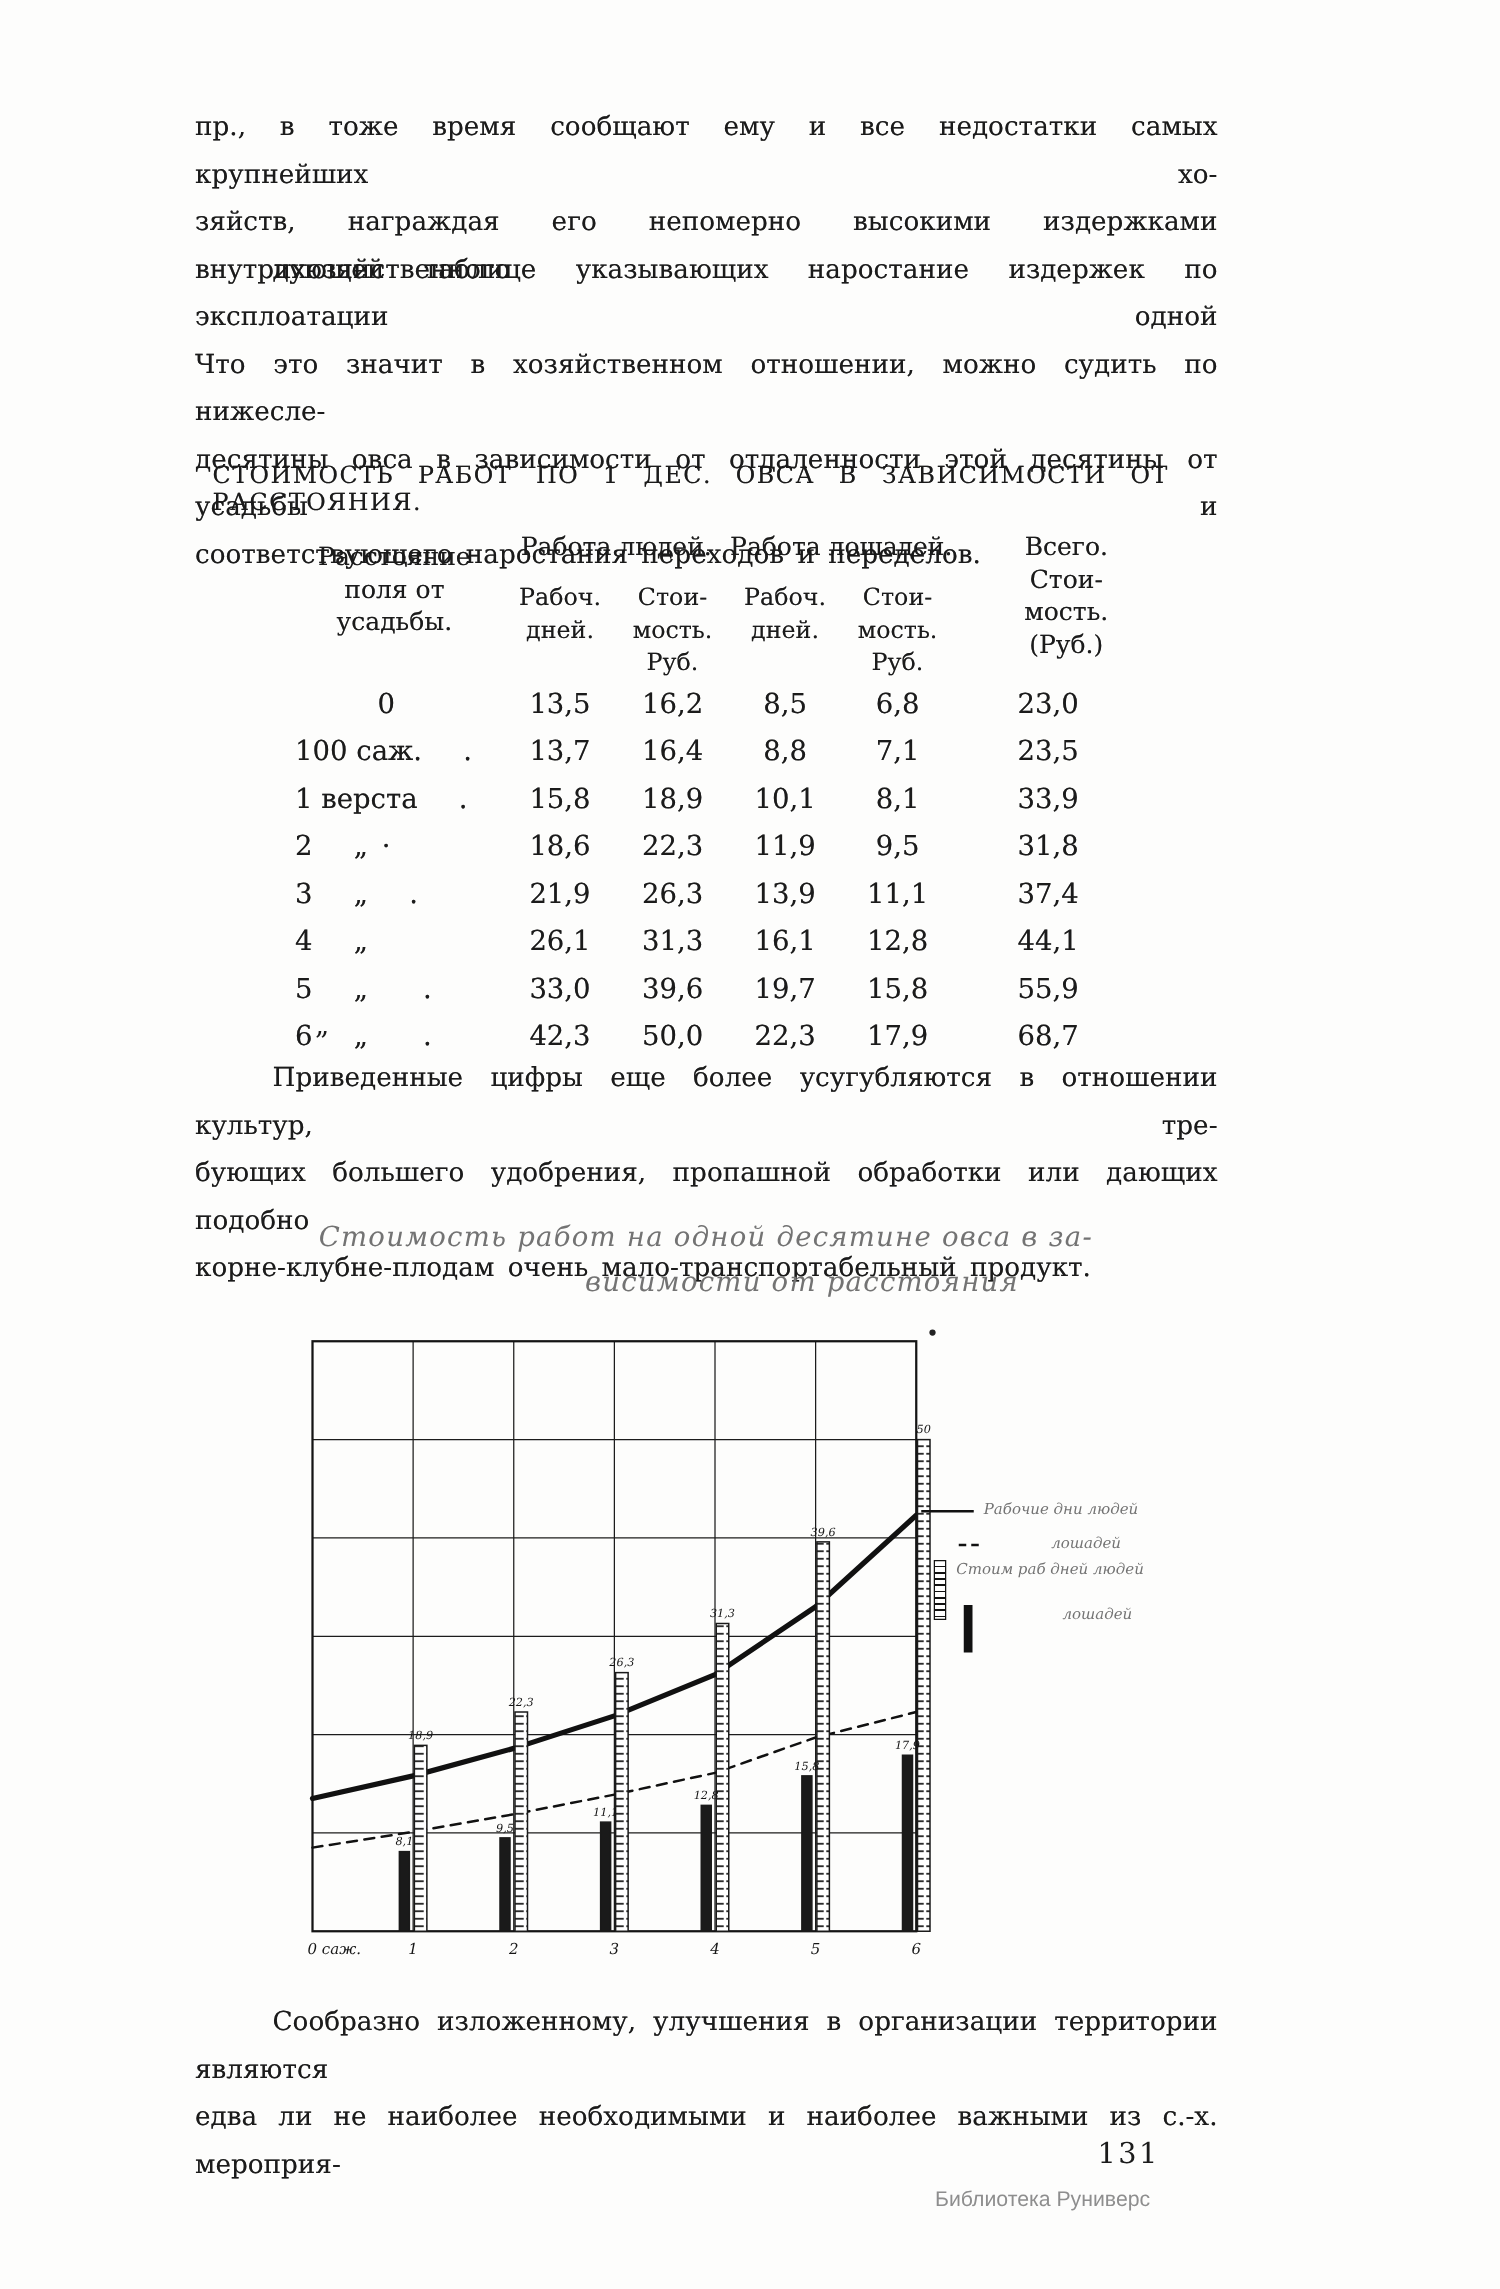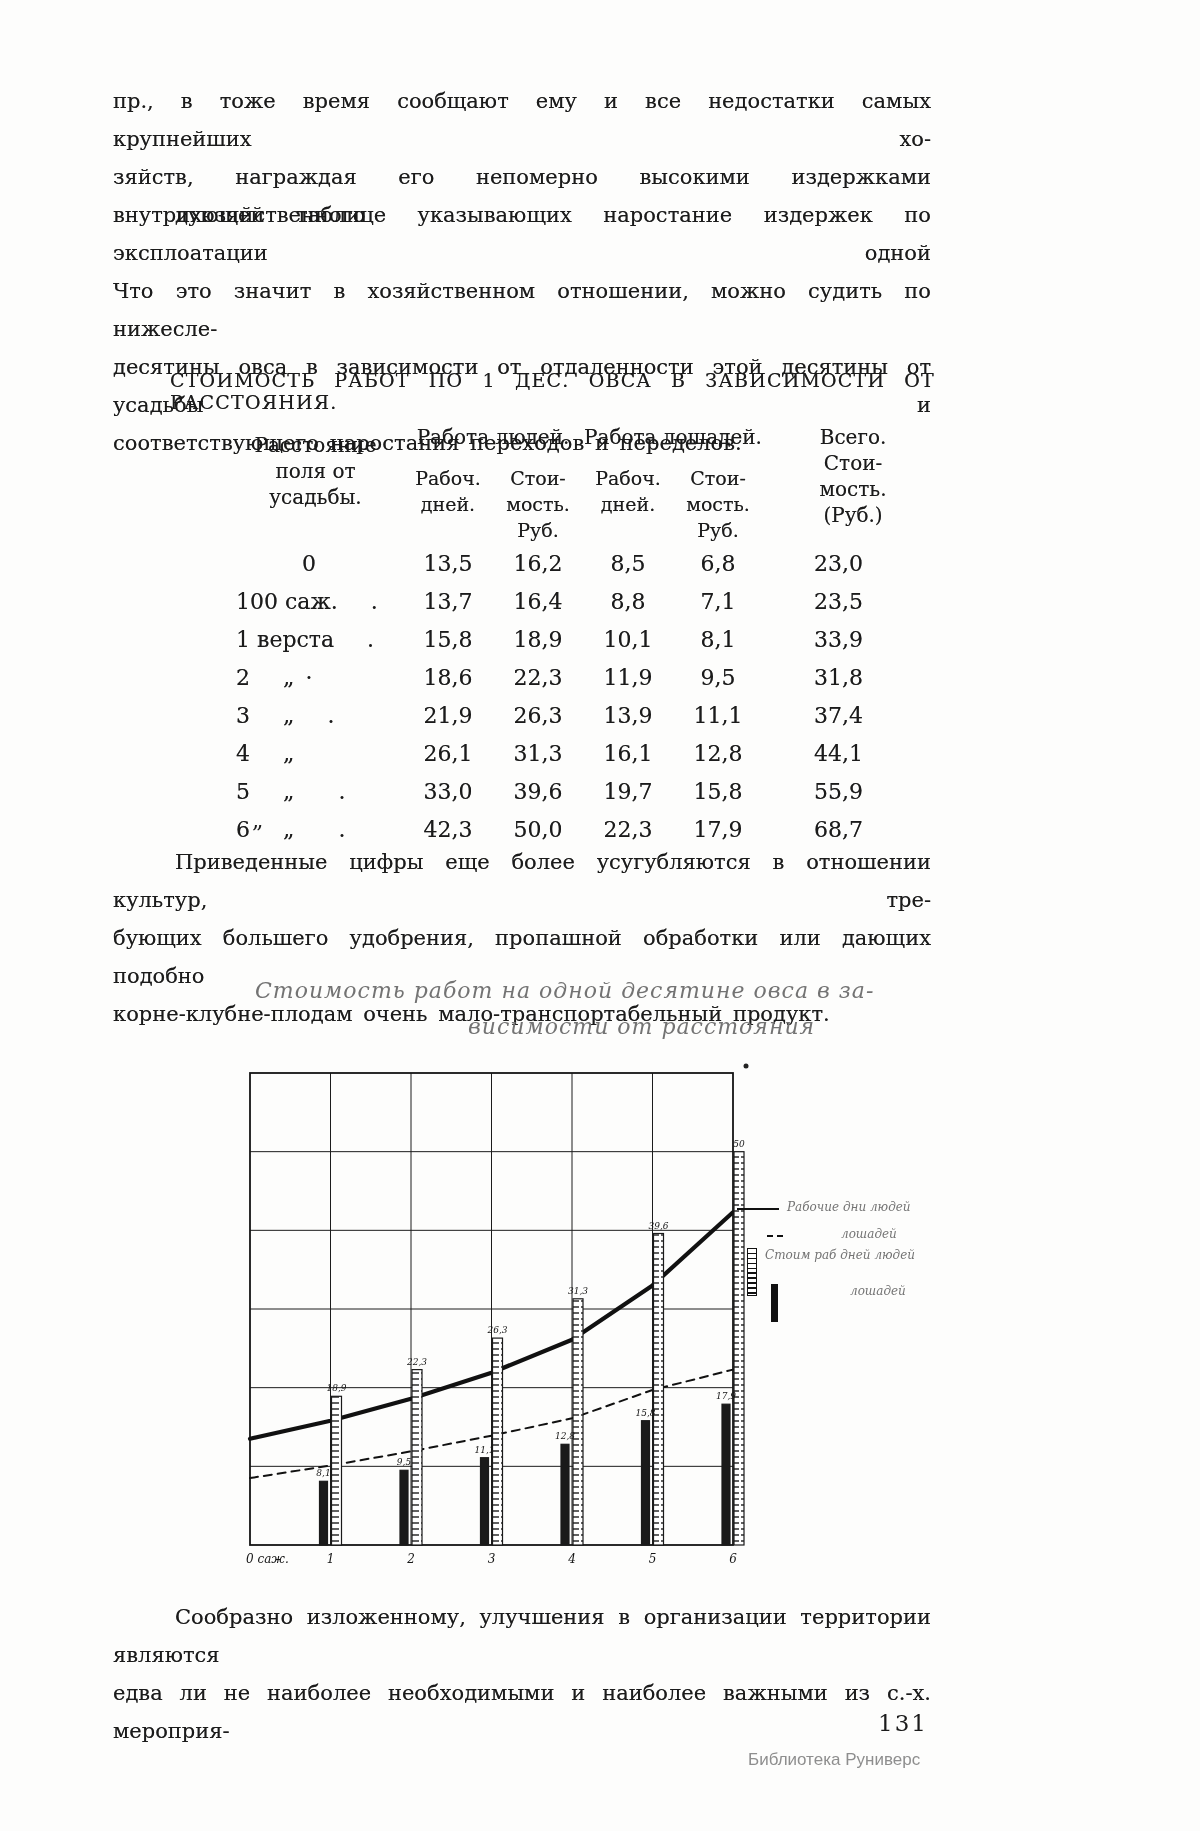--- a/index.html
+++ b/index.html
@@ -2,21 +2,21 @@
 <html><head>
 <meta charset="utf-8">
 <style>
   html,body{margin:0;padding:0;}
   body{
     width:1200px;height:1831px;position:relative;overflow:hidden;
     background:#fdfdfc;color:#1b1b1b;
     font-family:"DejaVu Serif", serif;
   }
   .abs{position:absolute;}
-  .para{font-size:21px;line-height:38px;width:818px;text-shadow:0 0 .5px rgba(0,0,0,.55);word-spacing:4px;}
+  .para{font-size:21px;line-height:38px;width:818px;text-shadow:0 0 .5px rgba(0,0,0,.55);word-spacing:4px;margin-left:43px;}
   .tline{text-align:justify;}
   .tline.just{text-align-last:justify;}
   .indent .tline:first-child{text-indent:62px;}
   .table-title{
     font-size:19px;letter-spacing:1.2px;width:765px;
     text-align:justify;text-align-last:justify;text-shadow:0 0 .5px rgba(0,0,0,.55);
   }
   table.cost{border-collapse:collapse;table-layout:fixed;width:715px;}
   table.cost th{font-weight:normal;font-size:20px;line-height:26px;white-space:pre-line;vertical-align:top;text-shadow:0 0 .4px rgba(0,0,0,.5);}
   table.cost thead .grp{padding-top:22px;}

